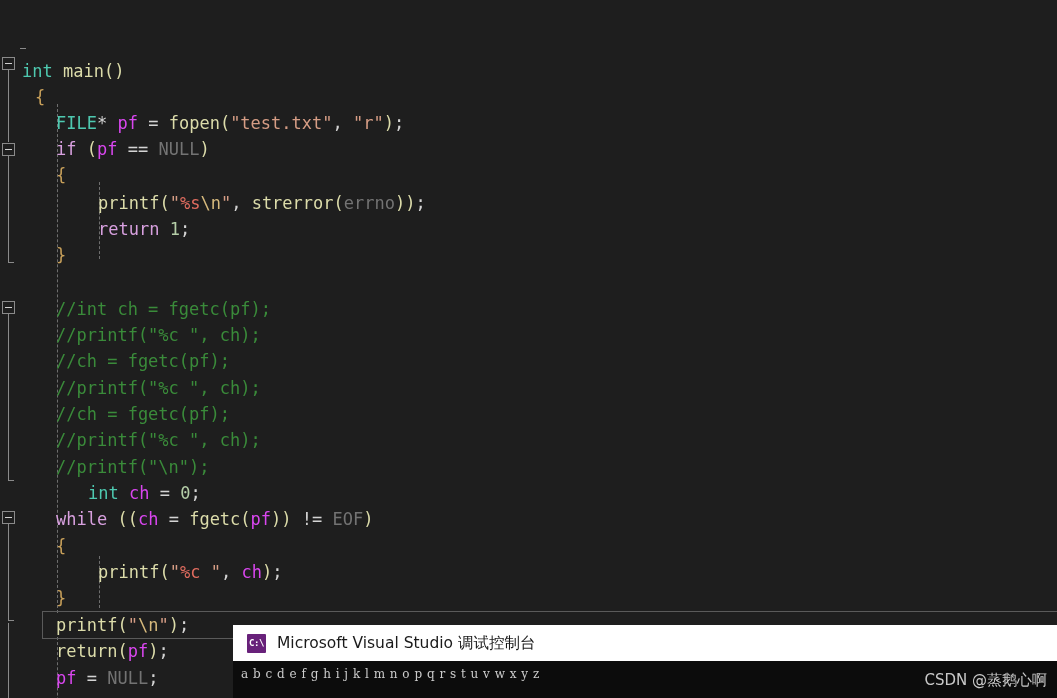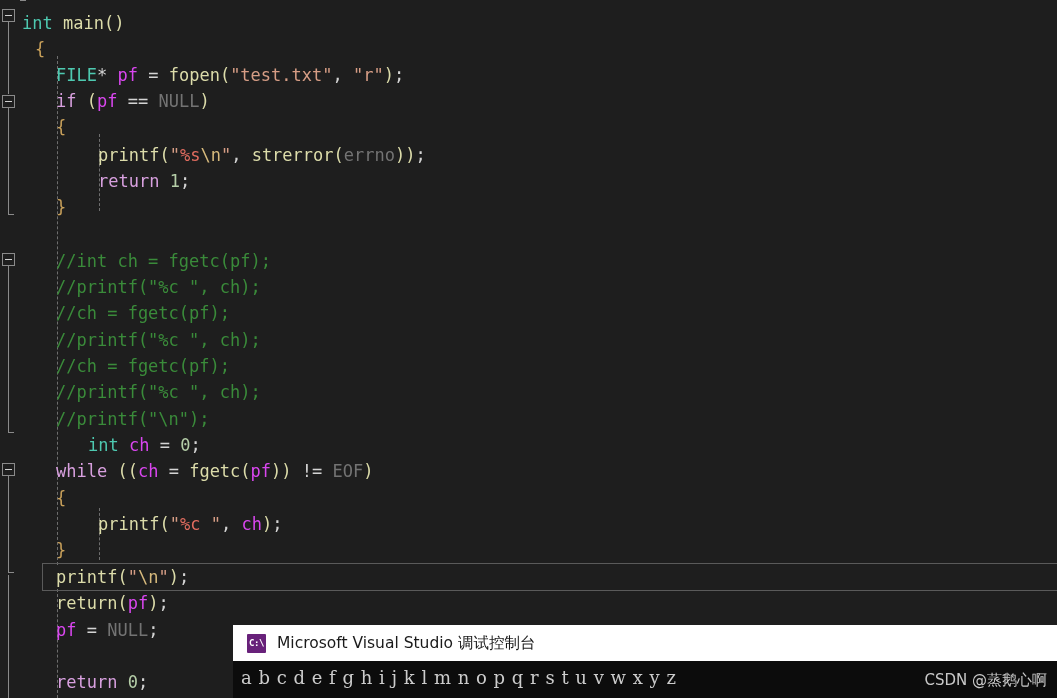--- a/index.html
+++ b/index.html
@@ -13,20 +13,21 @@
     overflow: hidden;
     position: relative;
     font-family: "DejaVu Sans Mono", monospace;
   }
 
   
   #editor {
     position: absolute;
     inset: 0;
     background: #1e1e1e;
+    margin-top: 48px;
   }
 
   
   #gutter {
     position: absolute;
     left: 0; top: 0;
     width: 22px; height: 698px;
     background: #1e1e1e;
   }
   .fold-box {
@@ -162,21 +163,21 @@
     color: #1a1a1a;
   }
   #console-body {
     padding: 6px 0 0 8px;
     background: #0c0c0c;
     height: 37px;
     box-sizing: border-box;
   }
   #console-output {
     font-family: "DejaVu Serif", serif;
-    font-size: 18px;
+    font-size: 12px;
     color: #cccccc;
     letter-spacing: 0.5px;
     white-space: pre;
   }
 
   
   #watermark {
     position: absolute;
     right: 10px;
     bottom: 8px;

